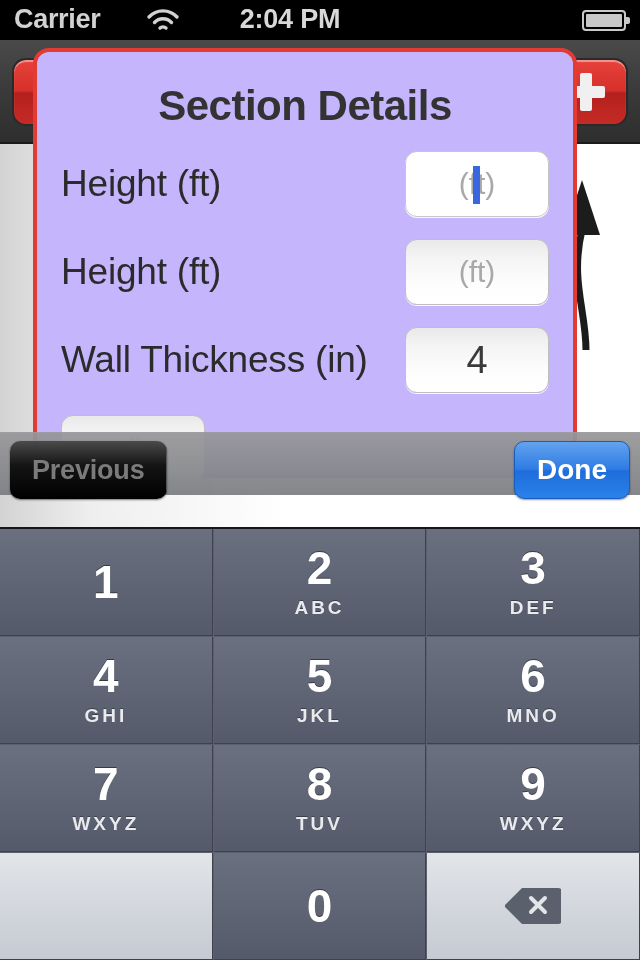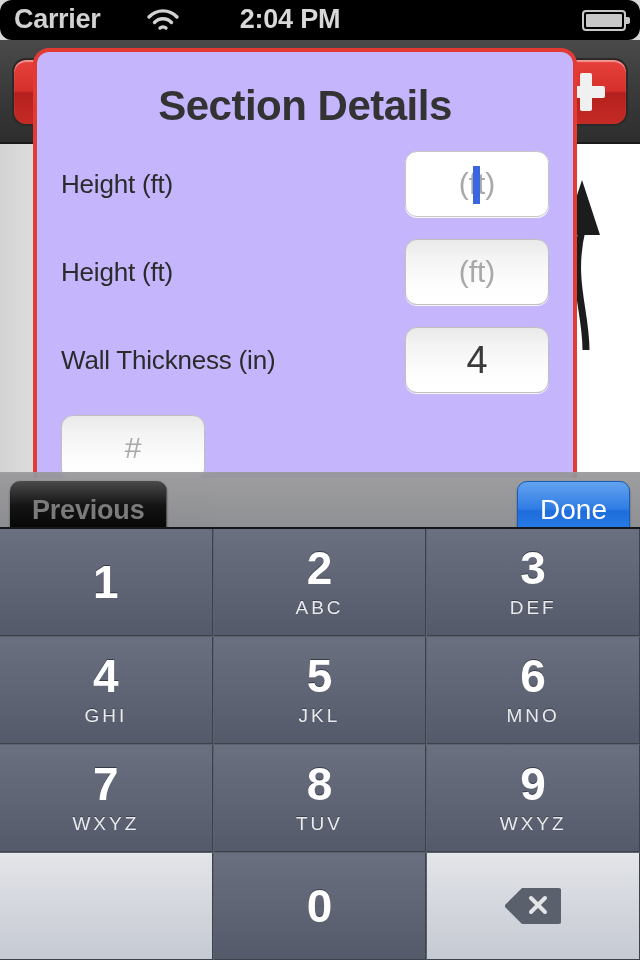--- a/index.html
+++ b/index.html
@@ -21,21 +21,20 @@
     background: #d8d8d8;
   }
 
   
   #status-bar {
     position: absolute;
     left: 0; top: 0;
     width: 640px; height: 40px;
     background: #000;
     z-index: 60;
-    border-radius: 12px;
   }
   #status-carrier {
     position: absolute;
     left: 14px; top: 4px;
     font-size: 27px;
     font-weight: bold;
     color: #d2d2d2;
     letter-spacing: -0.3px;
   }
   #wifi-icon {
@@ -143,21 +142,21 @@
     letter-spacing: -0.5px;
   }
   #form-rows { padding: 0 24px; }
   .form-row {
     display: flex;
     align-items: center;
     justify-content: space-between;
     height: 88px;
   }
   .row-label {
-    font-size: 26px;
+    font-size: 37px;
     color: #2b2b2b;
     letter-spacing: -0.2px;
   }
   .row-input {
     position: relative;
     width: 144px; height: 66px;
     border: 1px solid #bfbfbf;
     border-radius: 12px;
     background: linear-gradient(to bottom, #e9e9e9 0%, #f4f4f4 28%, #fdfdfd 70%, #ffffff 100%);
     display: flex;
@@ -179,22 +178,22 @@
     position: absolute;
     left: 50%; top: 14px;
     margin-left: -4px;
     width: 7px; height: 38px;
     background: #3a66e0;
   }
 
   
   #accessory-bar {
     position: absolute;
-    left: 0; top: 472px;
-    width: 640px; height: 92px;
+    left: 0; top: 432px;
+    width: 640px; height: 63px;
     background: linear-gradient(to bottom, rgba(150,150,152,0.92) 0%, rgba(122,124,128,0.92) 100%);
     border-top: 1px solid rgba(255,255,255,0.22);
     z-index: 40;
   }
   #nav-segment {
     position: absolute;
     left: 10px; top: 8px;
     height: 58px;
     display: flex;
     border-radius: 10px;
@@ -224,21 +223,21 @@
     right: 10px; top: 8px;
     height: 58px;
     padding: 0 22px;
     display: flex;
     align-items: center;
     justify-content: center;
     border-radius: 10px;
     background: linear-gradient(to bottom, #63a3ef 0%, #2f7ce4 48%, #1e6ddc 52%, #2b81ea 100%);
     border: 1px solid #1a5cbd;
     font-size: 28px;
-    font-weight: normal;
+    font-weight: bold;
     color: #ffffff;
     box-shadow: 0 1px 2px rgba(0,0,0,0.4);
   }
 
   
   #keypad {
     position: absolute;
     left: 0; top: 527px;
     width: 640px; height: 433px;
     background: #5b606d;
@@ -265,21 +264,21 @@
   .key-digit {
     font-size: 46px;
     font-weight: bold;
     color: #ffffff;
     line-height: 1;
     text-shadow: 0 -1px 0 rgba(0,0,0,0.45);
   }
   .key-letters {
     margin-top: 6px;
     font-size: 19px;
-    font-weight: normal;
+    font-weight: bold;
     color: #e8eaee;
     letter-spacing: 3px;
     text-shadow: 0 -1px 0 rgba(0,0,0,0.35);
   }
   #delete-glyph { width: 56px; height: 40px; }
 </style>
 </head>
 <body>
 
 <div id="screen">

